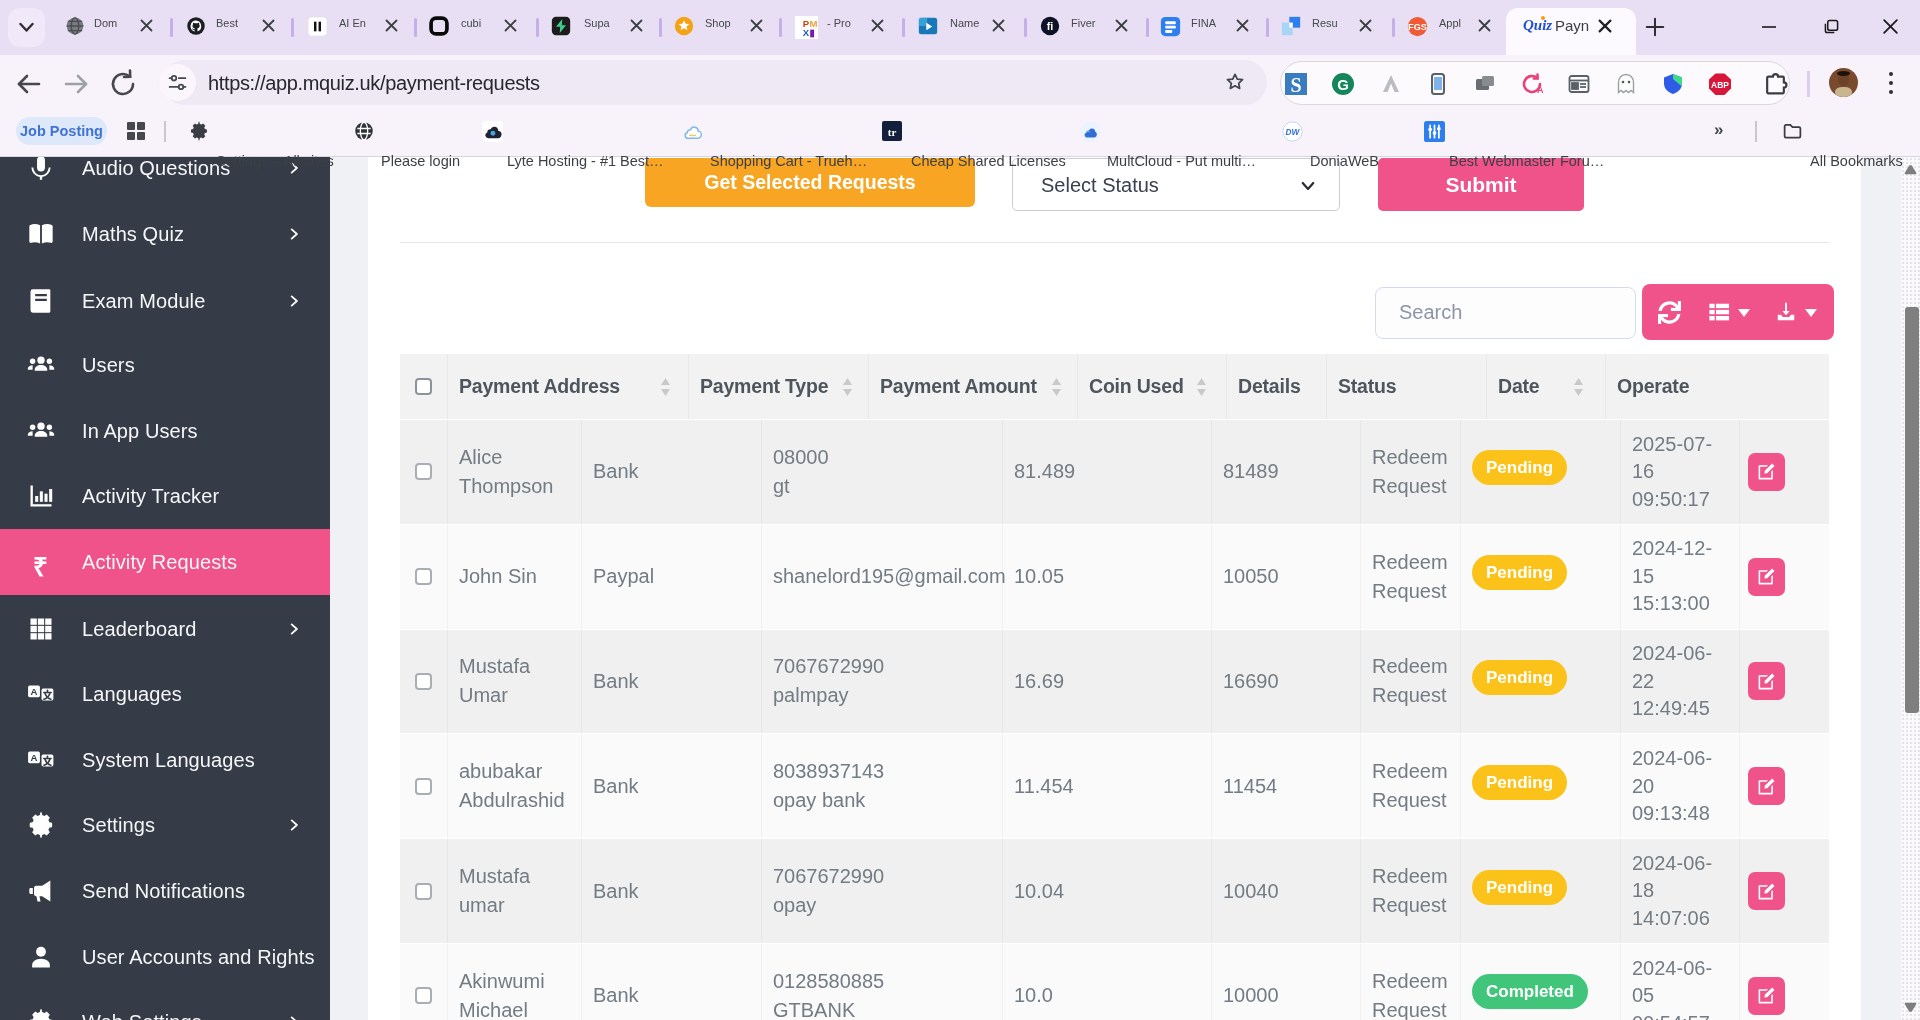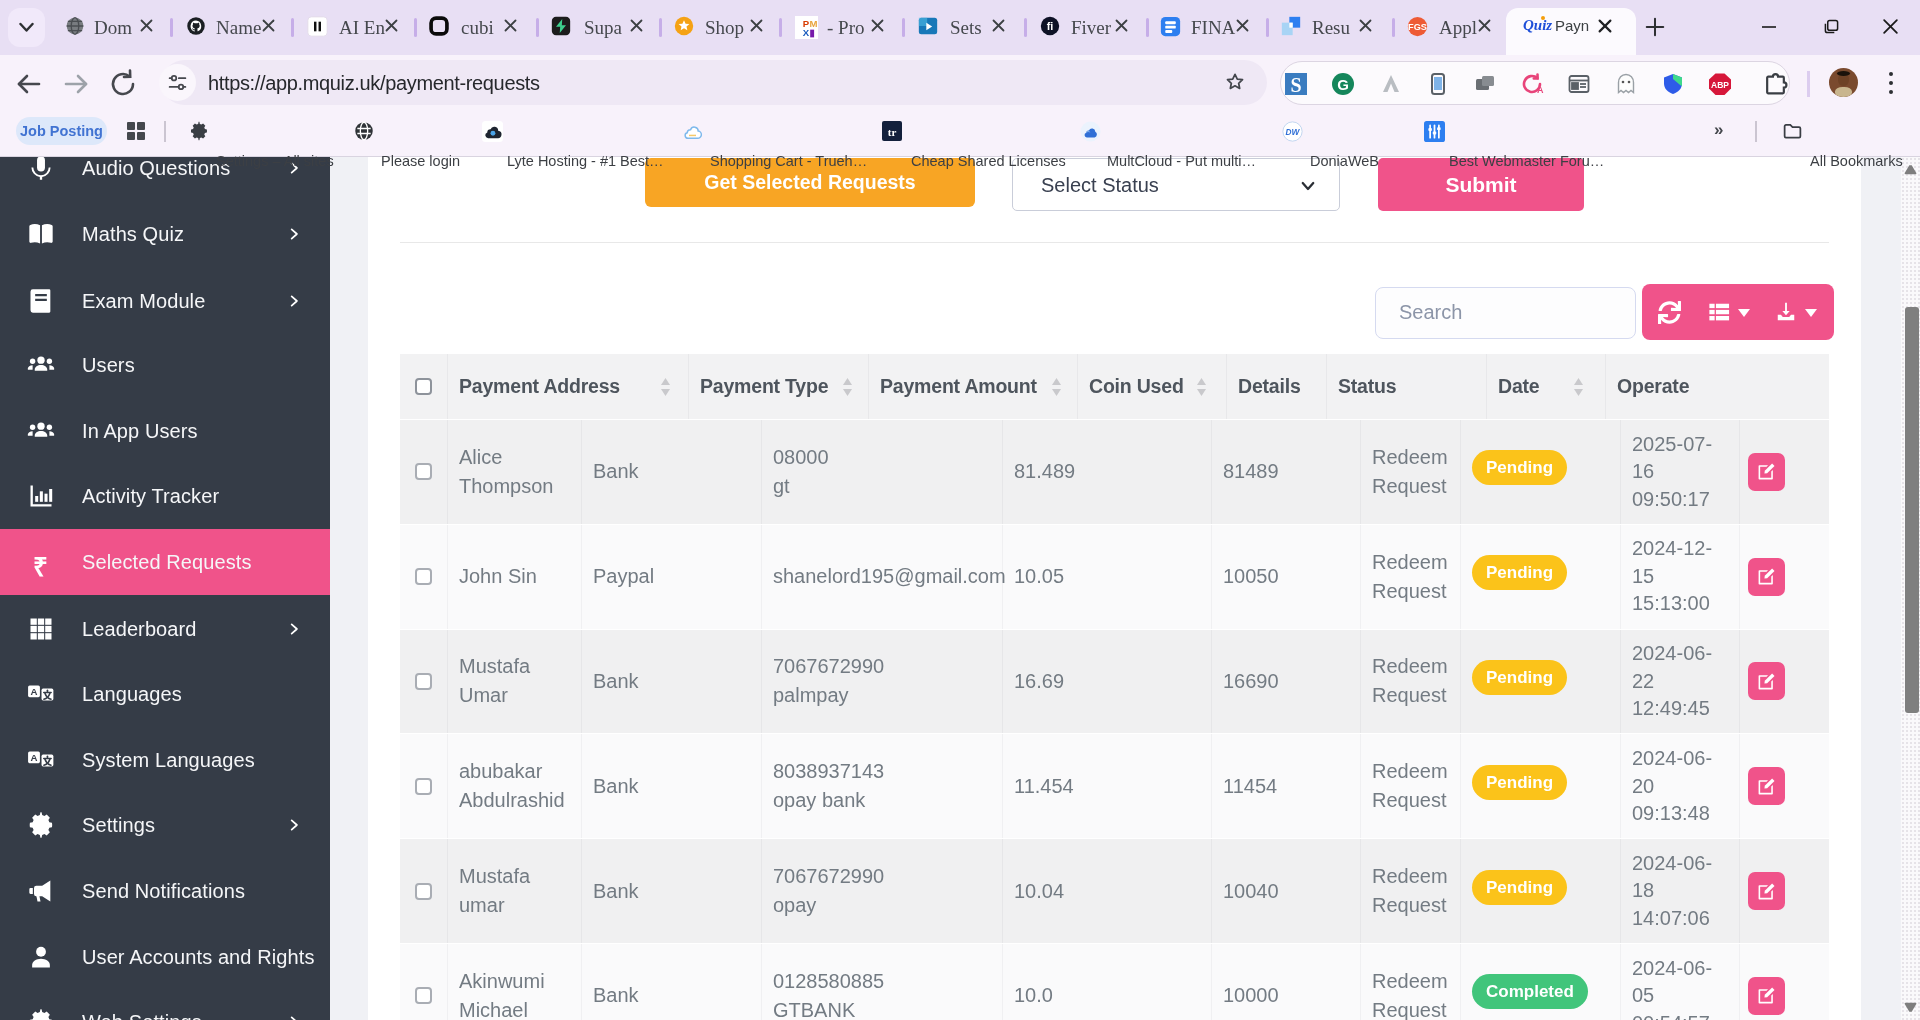--- a/index.html
+++ b/index.html
@@ -1,20 +1,20 @@
 <!DOCTYPE html>
 <html><head>
 <meta charset="utf-8">
 <style>
   * { margin:0; padding:0; box-sizing:border-box; }
   html,body { width:1920px; height:1020px; overflow:hidden; font-family:"Liberation Sans", sans-serif; }
   
   #chrome { position:absolute; left:0; top:0; width:1920px; height:157px; background:#F8F2FB; border-bottom:1.5px solid #D9D4E0; }
   #tabbar { position:absolute; left:0; top:0; width:1920px; height:55px; background:#E8DFF4; }
-  .tab-label { position:absolute; top:17px; font-size:19px; color:#45484D; white-space:nowrap;font-family:Liberation Serif, serif; }
+  .tab-label { position:absolute; top:17px; font-size:11px; color:#45484D; white-space:nowrap; }
   .tab-x { position:absolute; top:19px; width:13px; height:13px; }
   .tab-x svg { display:block; }
   .tab-sep { position:absolute; top:18px; width:3px; height:19px; border-radius:2px; background:#C6AEE8; }
   .fav { position:absolute; top:16px; width:20px; height:20px; }
   #activetab { position:absolute; left:1506px; top:8px; width:130px; height:47px; background:#FCFAFE; border-radius:12px 12px 0 0; }
   #newtab { position:absolute; left:1644px; top:16px; width:22px; height:22px; }
   
   #toolbar { position:absolute; left:0; top:55px; width:1920px; height:57px; }
   .tico { position:absolute; top:12px; width:34px; height:34px; }
   #urlpill { position:absolute; left:162px; top:5px; width:1105px; height:45px; background:#EFE8F5; border-radius:23px; }
@@ -137,21 +137,21 @@
             <path d="M13 13c-3.2 0-5.8 1.8-5.8 4v1.4h11.6V17c0-2.2-2.6-4-5.8-4z"></path>
             <circle cx="5.2" cy="9.5" r="2.5"></circle>
             <path d="M5.2 13.2c-2.4 0-4.4 1.4-4.4 3.1v1.1h4.4z"></path>
             <circle cx="20.8" cy="9.5" r="2.5"></circle>
             <path d="M20.8 13.2c2.4 0 4.4 1.4 4.4 3.1v1.1h-4.4z"></path>
           </svg></span>
         <span class="txt">In App Users</span>
       </div>
     <div class="sbitem sbactive" style="top:372px">
         <span class="ic" style="font-size:26px;color:#fff;font-weight:bold;width:auto;left:33px;">₹</span>
-        <span class="txt">Selected Requests</span>
+        <span class="txt">Activity Requests</span>
       </div>
     <div class="sbitem" style="top:439px">
         <span class="ic"><svg viewBox="0 0 24 24" fill="#fff">
             <rect x="3" y="3" width="5.4" height="5.4"></rect>
             <rect x="9.3" y="3" width="5.4" height="5.4"></rect>
             <rect x="15.6" y="3" width="5.4" height="5.4"></rect>
             <rect x="3" y="9.3" width="5.4" height="5.4"></rect>
             <rect x="9.3" y="9.3" width="5.4" height="5.4"></rect>
             <rect x="15.6" y="9.3" width="5.4" height="5.4"></rect>
             <rect x="3" y="15.6" width="5.4" height="5.4"></rect>
@@ -498,27 +498,27 @@
           <rect x="10" y="1" width="13" height="13" fill="#2D7FF0"></rect>
           <rect x="1" y="8" width="13" height="15" fill="#A8D4F5"></rect>
           <rect x="10" y="8" width="4" height="6" fill="#fff"></rect>
         </svg></span>
     <span class="fav" style="left:1407px"><svg width="21" height="21" viewBox="0 0 24 24">
           <circle cx="12" cy="12" r="11" fill="#EE5B35"></circle>
           <text x="12" y="16.5" font-size="10.5" font-weight="bold" fill="#fff" text-anchor="middle" font-family="Liberation Sans">FGS</text>
         </svg></span>
 
     <span class="tab-label" style="left:94px">Dom</span>
-    <span class="tab-label" style="left:216px">Name</span>
+    <span class="tab-label" style="left:216px">Best</span>
     <span class="tab-label" style="left:339px">AI En</span>
     <span class="tab-label" style="left:461px">cubi</span>
     <span class="tab-label" style="left:584px">Supa</span>
     <span class="tab-label" style="left:705px">Shop</span>
     <span class="tab-label" style="left:827px">- Pro</span>
-    <span class="tab-label" style="left:950px">Sets</span>
+    <span class="tab-label" style="left:950px">Name</span>
     <span class="tab-label" style="left:1071px">Fiver</span>
     <span class="tab-label" style="left:1191px">FINA</span>
     <span class="tab-label" style="left:1312px">Resu</span>
     <span class="tab-label" style="left:1439px">Appl</span>
 
     <span class="tab-x" style="left:140px">
         <svg width="13" height="13" viewBox="0 0 13 13" stroke="#3C4043" stroke-width="1.8" stroke-linecap="round">
           <line x1="1.5" y1="1.5" x2="11.5" y2="11.5"></line>
           <line x1="11.5" y1="1.5" x2="1.5" y2="11.5"></line>
         </svg>

